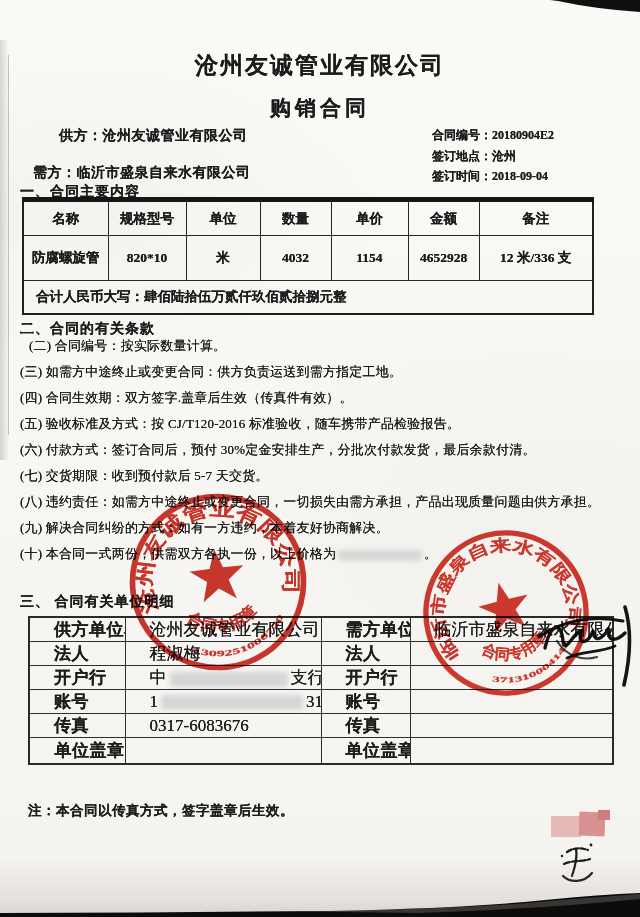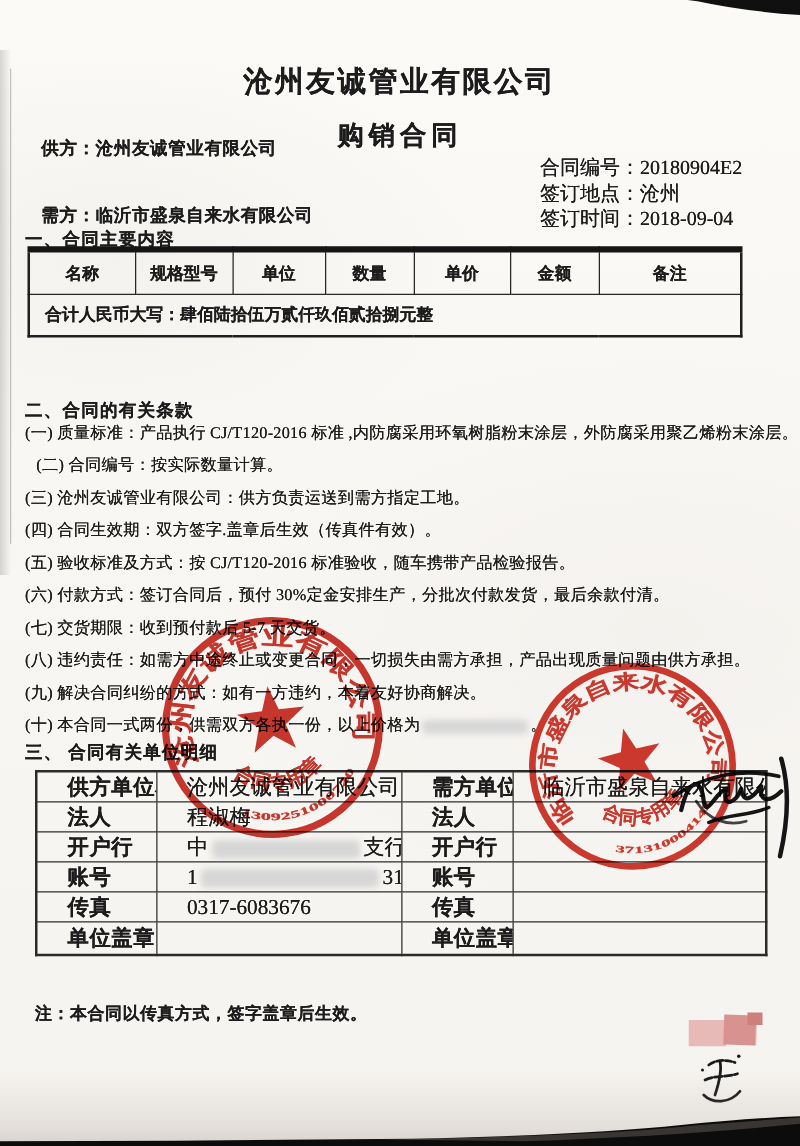--- a/index.html
+++ b/index.html
@@ -10,21 +10,21 @@
     background:
       radial-gradient(ellipse 420px 240px at 14% 22%, rgba(190,186,180,.10), transparent 70%),
       radial-gradient(ellipse 520px 320px at 82% 55%, rgba(196,190,185,.08), transparent 70%),
       linear-gradient(#fbfaf7,#f5f3ef);
     text-shadow:0 0 .5px currentColor;
   }
   .abs{position:absolute;}
   .company-title{top:50px;left:0;right:0;text-align:center;font-size:23px;font-weight:bold;letter-spacing:2px;}
   .doc-title{top:94px;left:0;right:0;text-align:center;font-size:21px;font-weight:bold;letter-spacing:4px;}
   .party{left:33px;font-size:14px;font-weight:bold;letter-spacing:.5px;}
-  .meta{left:432px;top:125px;font-size:16px;font-weight:normal;line-height:20.5px;}
+  .meta{left:432px;top:125px;font-size:12px;font-weight:bold;line-height:20.5px;}
   .sec-head{font-size:14px;font-weight:bold;letter-spacing:1px;}
   
   table{border-collapse:collapse;table-layout:fixed;}
   .main-table{left:22px;top:197px;width:570px;border:2px solid #1f1f1f;border-top:5px solid #151515;}
   .main-table td,.main-table th{border:1.5px solid #262626;font-size:13.5px;font-weight:bold;text-align:center;padding:0;}
   .main-table .hrow{height:36px;}
   .main-table .drow{height:45px;font-weight:normal;}
   .main-table .trow{height:33px;}
   .main-table .trow td{text-align:left;padding-left:12px;font-weight:bold;margin-left:25px;}
   
@@ -47,21 +47,21 @@
   .scan{position:absolute;}
 </style>
 </head>
 <body>
 
 <div class="doc">
 
   <div class="abs company-title">沧州友诚管业有限公司</div>
   <div class="abs doc-title">购销合同</div>
 
-  <div class="abs party" style="top:110px;">
+  <div class="abs party" style="top:127px;margin-left:26px;">
     <span>供方：</span><span>沧州友诚管业有限公司</span>
   </div>
   <div class="abs party" style="top:164px;">
     <span>需方：</span><span>临沂市盛泉自来水有限公司</span>
   </div>
 
   <div class="abs meta">
     <div><span>合同编号：</span><span>20180904E2</span></div>
     <div><span>签订地点：</span><span>沧州</span></div>
     <div><span>签订时间：</span><span>2018-09-04</span></div>
@@ -82,31 +82,39 @@
     <tbody>
         <tr class="hrow">
       <th>名称</th>
       <th>规格型号</th>
       <th>单位</th>
       <th>数量</th>
       <th>单价</th>
       <th>金额</th>
       <th>备注</th>
     </tr>
+    <tr class="drow">
+      <td>防腐螺旋管</td>
+      <td>820*10</td>
+      <td>米</td>
+      <td>4032</td>
+      <td>1154</td>
+      <td>4652928</td>
+      <td>12 米/336 支</td>
+    </tr>
     <tr class="trow">
       <td colspan="7">合计人民币大写：肆佰陆拾伍万贰仟玖佰贰拾捌元整</td>
     </tr>
   </tbody>
     </table>
 
   <div class="abs sec-head" style="left:20px;top:320px;">二、合同的有关条款</div>
   <div class="abs clauses">
-    <div class="clause">(一) 质量标准：产品执行 CJ/T120-2016 标准 ,内防腐采用环氧树脂粉末涂层，外防腐采用聚乙烯粉末涂层。</div>
     <div class="clause indent">(二) 合同编号：按实际数量计算。</div>
-    <div class="clause">(三) 沧州友诚管业有限公司：供方负责运送到需方指定工地。</div>
+    <div class="clause">(三) 如需方中途终止或变更合同：供方负责运送到需方指定工地。</div>
     <div class="clause">(四) 合同生效期：双方签字.盖章后生效（传真件有效）。</div>
     <div class="clause">(五) 验收标准及方式：按 CJ/T120-2016 标准验收，随车携带产品检验报告。</div>
     <div class="clause">(六) 付款方式：签订合同后，预付 30%定金安排生产，分批次付款发货，最后余款付清。</div>
     <div class="clause">(七) 交货期限：收到预付款后 5-7 天交货。</div>
     <div class="clause">(八) 违约责任：如需方中途终止或变更合同，一切损失由需方承担，产品出现质量问题由供方承担。</div>
     <div class="clause">(九) 解决合同纠纷的方式：如有一方违约，本着友好协商解决。</div>
     <div class="clause">
       <span>(十) 本合同一式两份，供需双方各执一份，以上价格为</span><span class="redact small" style="width:84px;"></span><span>。</span>
     </div>
   </div>
@@ -144,21 +152,21 @@
       <td><span>1</span><span class="redact" style="width:142px;"></span><span>31</span></td>
       <td class="lbl">账号</td>
       <td></td>
     </tr>
     <tr>
       <td class="lbl">传真</td>
       <td>0317-6083676</td>
       <td class="lbl">传真</td>
       <td></td>
     </tr>
-    <tr style="height:26px;">
+    <tr style="height:26px;text-align:right;">
       <td class="lbl">单位盖章</td>
       <td></td>
       <td class="lbl">单位盖章</td>
       <td></td>
     </tr>
   </tbody>
     </table>
 
   <div class="abs note-line">注：本合同以传真方式，签字盖章后生效。</div>
 

